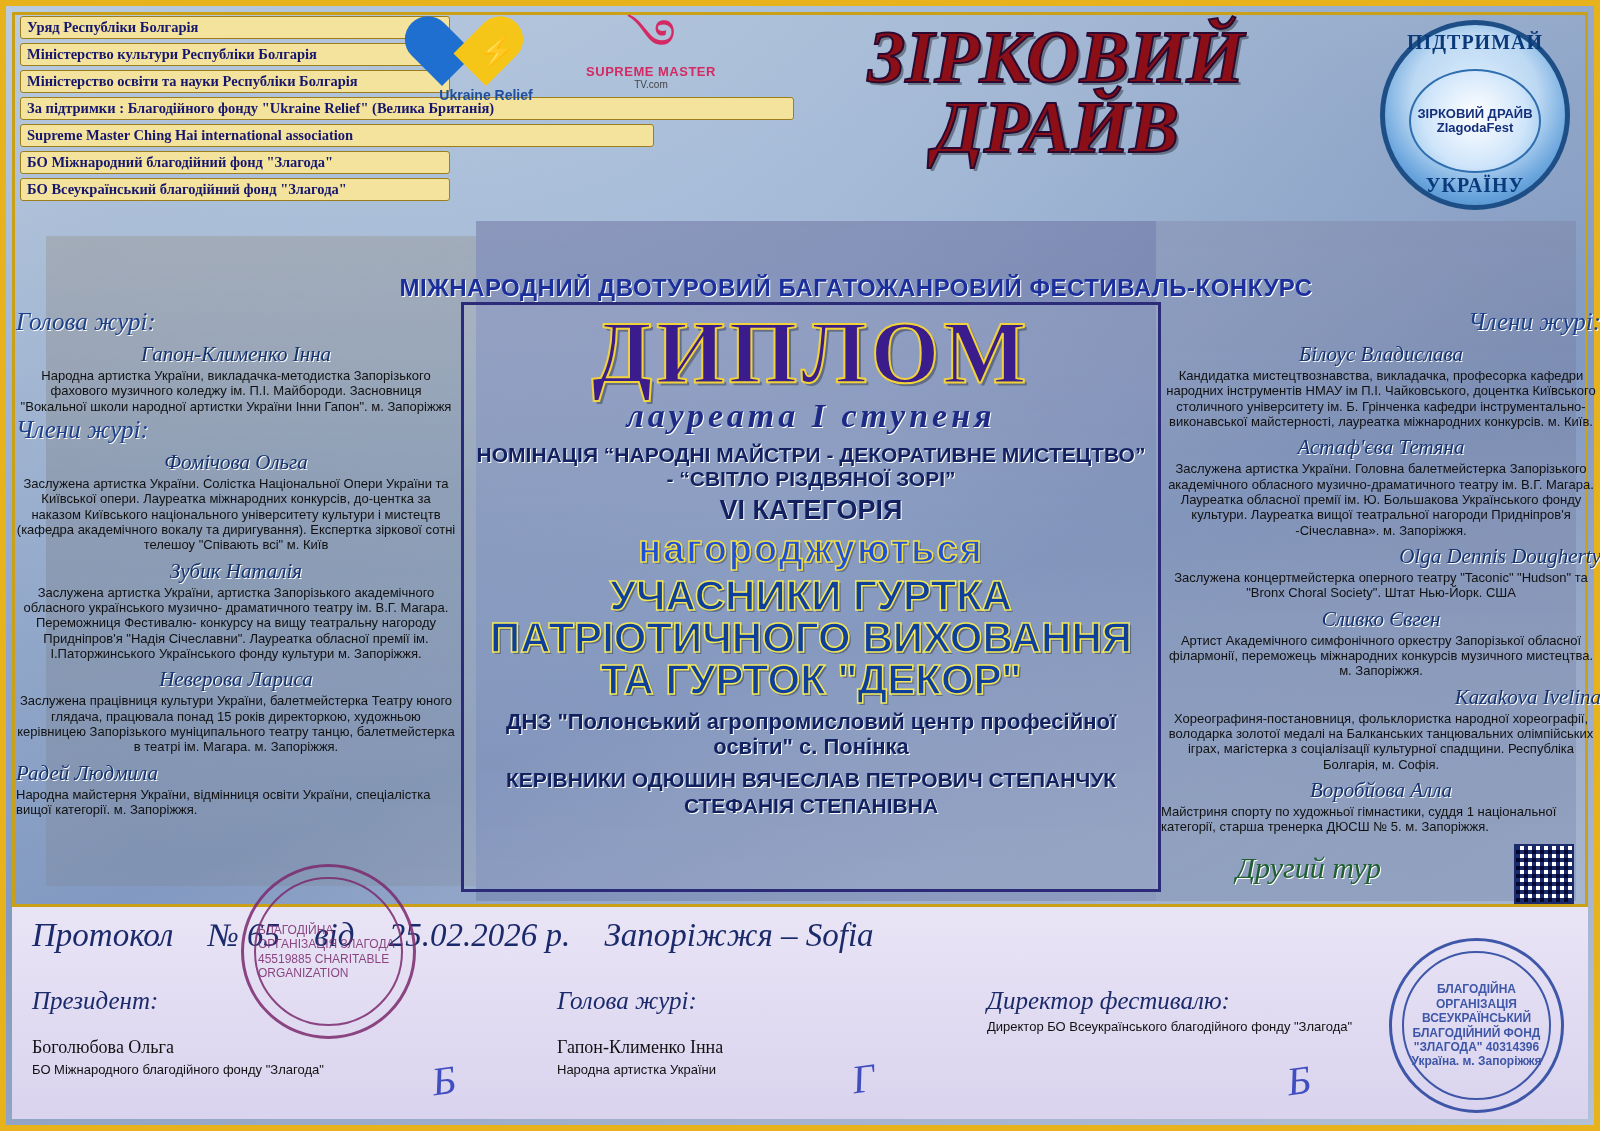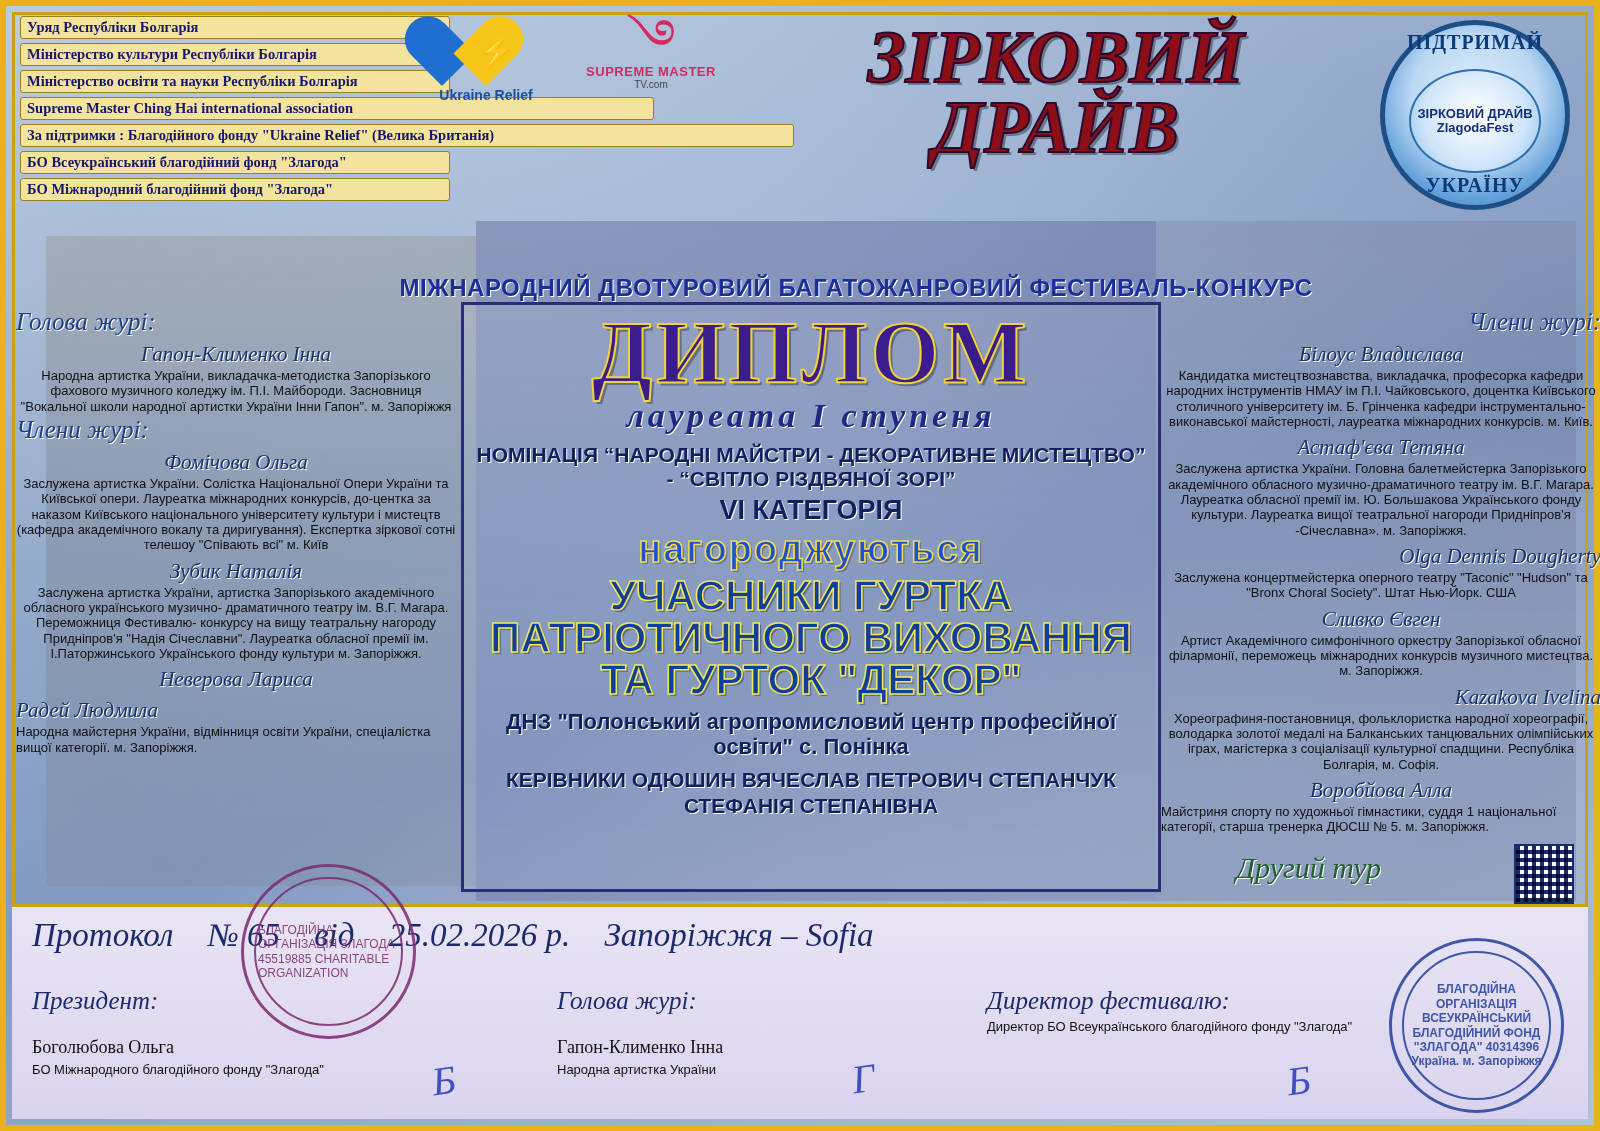--- a/index.html
+++ b/index.html
@@ -194,24 +194,24 @@
 
 <div id="sheet">
   <div class="bg-photo bg-left"></div>
   <div class="bg-photo bg-mid"></div>
   <div class="bg-photo bg-right"></div>
 
   <div class="hdr-list">
     <div class="hdr-line">Уряд Республіки Болгарія</div>
     <div class="hdr-line">Міністерство культури Республіки Болгарія</div>
     <div class="hdr-line">Міністерство освіти та науки Республіки Болгарія</div>
+    <div class="hdr-line b hdr-wide">За підтримки : Благодійного фонду  "Ukraine Relief" (Велика Британія)</div>
     <div class="hdr-line b hdr-mid">Supreme Master Ching Hai international association</div>
-    <div class="hdr-line b hdr-wide">За підтримки : Благодійного фонду  "Ukraine Relief" (Велика Британія)</div>
+    <div class="hdr-line b">БО Міжнародний благодійний фонд "Злагода"</div>
     <div class="hdr-line b">БО Всеукраїнський благодійний фонд "Злагода"</div>
-    <div class="hdr-line b">БО Міжнародний благодійний фонд "Злагода"</div>
   </div>
 
   <div class="logo-ur">
     <div class="ur-heart">
       <span class="ur-bolt">⚡</span>
     </div>
     <div class="ur-txt">Ukraine Relief</div>
   </div>
 
   <div class="logo-smtv">
@@ -248,20 +248,21 @@
 
     <div class="col-head">Члени журі:</div>
 
     <div class="j-name">Фомічова Ольга</div>
     <div class="j-desc">Заслужена артистка України. Солістка Національної Опери України та Київської опери. Лауреатка міжнародних конкурсів, до-центка за наказом Київського національного університету культури і мистецтв (кафедра академічного вокалу та диригування). Експертка зіркової сотні телешоу "Співають всі" м. Київ</div>
 
     <div class="j-name">Зубик Наталія</div>
     <div class="j-desc">Заслужена артистка України, артистка Запорізького академічного обласного українського музично- драматичного театру ім. В.Г. Магара. Переможниця Фестивалю- конкурсу на вищу театральну нагороду Придніпров'я "Надія Січеславни". Лауреатка обласної премії ім. І.Паторжинського Українського фонду культури м. Запоріжжя.</div>
 
     <div class="j-name">Неверова Лариса</div>
+    <div class="j-desc">Заслужена працівниця культури України, балетмейстерка Театру юного глядача, працювала понад 15 років директоркою, художньою керівницею Запорізького муніципального театру танцю, балетмейстерка в театрі ім. Магара.  м. Запоріжжя.</div>
 
     <div class="j-name" style="text-align:left">Радей Людмила</div>
     <div class="j-desc left-al">Народна майстерня України, відмінниця освіти України, спеціалістка вищої категорії.  м. Запоріжжя.</div>
   </div>
 
   <div class="col col-right">
     <div class="col-head r">Члени журі:</div>
 
     <div class="j-name">Білоус Владислава</div>
     <div class="j-desc">Кандидатка мистецтвознавства, викладачка, професорка кафедри народних інструментів НМАУ ім П.І. Чайковського, доцентка Київського столичного університету ім. Б. Грінченка кафедри інструментально-виконавської майстерності, лауреатка міжнародних конкурсів. м. Київ.</div>

